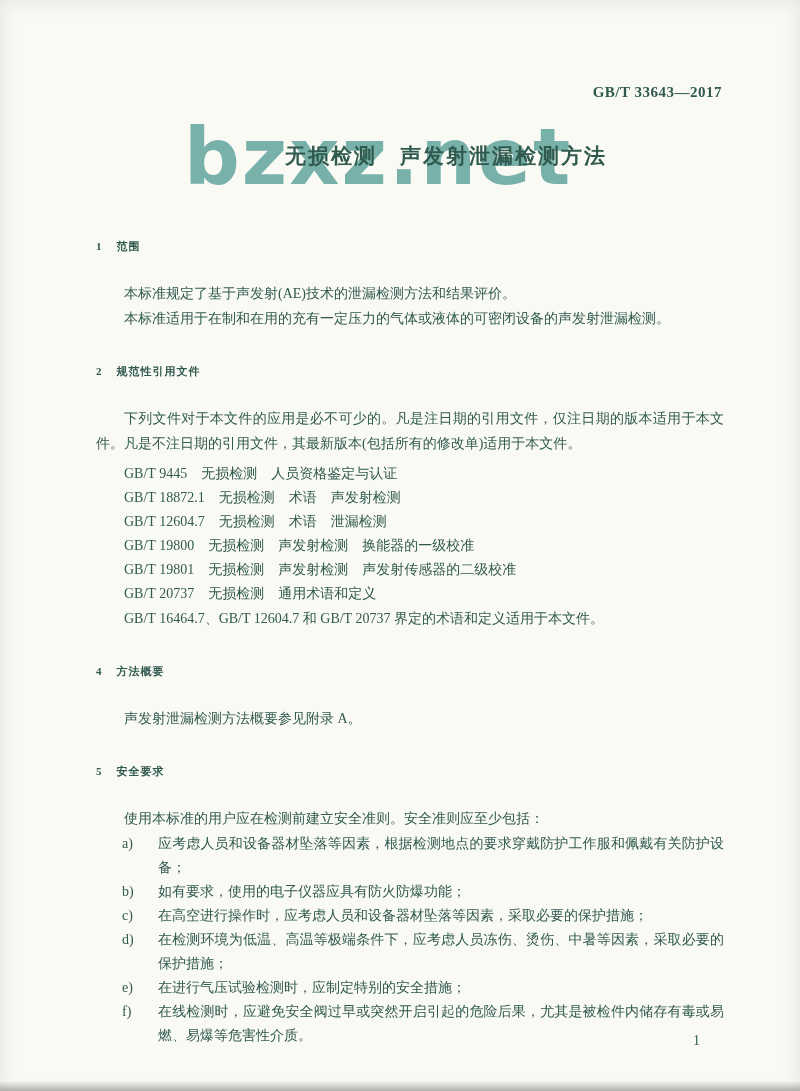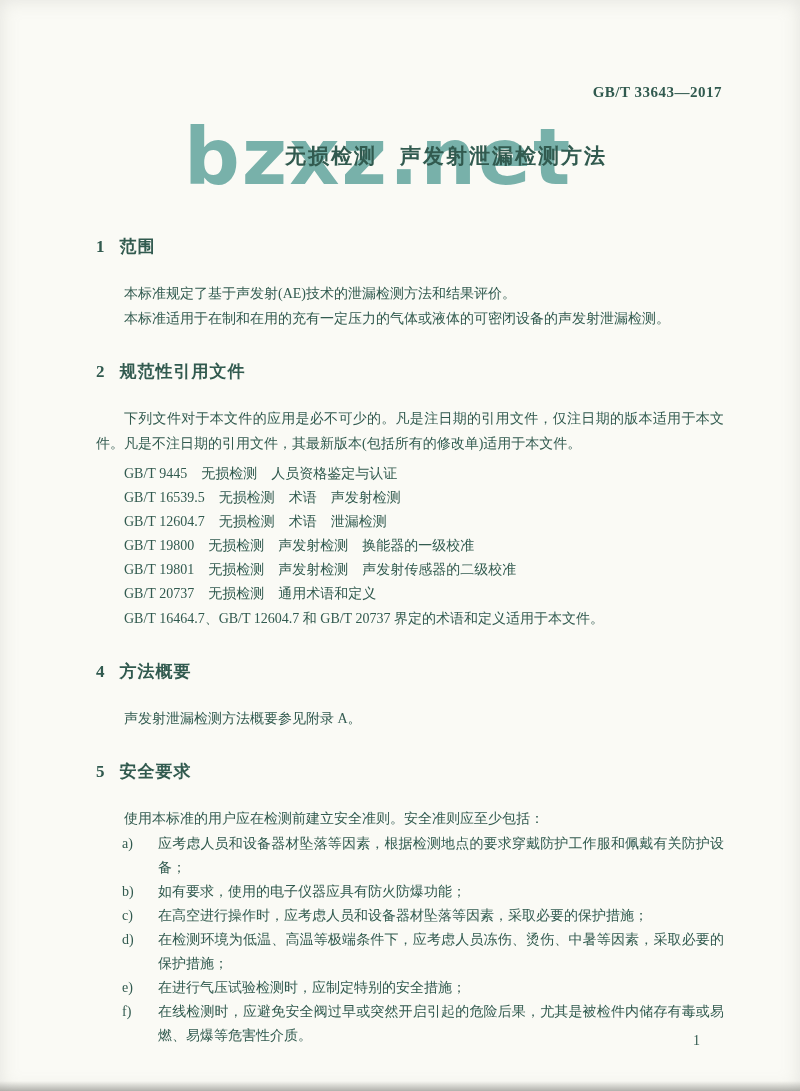--- a/index.html
+++ b/index.html
@@ -65,21 +65,21 @@
   .content {
     position: absolute;
     top: 206px;
     left: 96px;
     right: 76px;
     z-index: 1;
     font-size: 14px;
     line-height: 25px;
   }
   .sec-heading {
-    font-size: 17px;
+    font-size: 11px;
     font-weight: bold;
     margin: 28px 0 22px 0;
     letter-spacing: 1px;
   }
   .sec-num {
     display: inline-block;
     margin-right: 14px;
   }
   .body-para {
     margin: 0;
@@ -138,21 +138,21 @@
       <p class="body-para">本标准适用于在制和在用的充有一定压力的气体或液体的可密闭设备的声发射泄漏检测。</p>
     </section>
 
     <section>
       <h2 class="sec-heading">
         <span class="sec-num">2</span><span>规范性引用文件</span>
       </h2>
       <p class="body-para">下列文件对于本文件的应用是必不可少的。凡是注日期的引用文件，仅注日期的版本适用于本文件。凡是不注日期的引用文件，其最新版本(包括所有的修改单)适用于本文件。</p>
       <div class="ref-block">
         <div class="ref-line">GB/T 9445　无损检测　人员资格鉴定与认证</div>
-        <div class="ref-line">GB/T 16539.5　无损检测　术语　声发射检测</div>
+        <div class="ref-line">GB/T 18872.1　无损检测　术语　声发射检测</div>
         <div class="ref-line">GB/T 12604.7　无损检测　术语　泄漏检测</div>
         <div class="ref-line">GB/T 19800　无损检测　声发射检测　换能器的一级校准</div>
         <div class="ref-line">GB/T 19801　无损检测　声发射检测　声发射传感器的二级校准</div>
         <div class="ref-line">GB/T 20737　无损检测　通用术语和定义</div>
       </div>
     </section>
 
     <section>
       <p class="body-para">GB/T 16464.7、GB/T 12604.7 和 GB/T 20737 界定的术语和定义适用于本文件。</p>
     </section>

